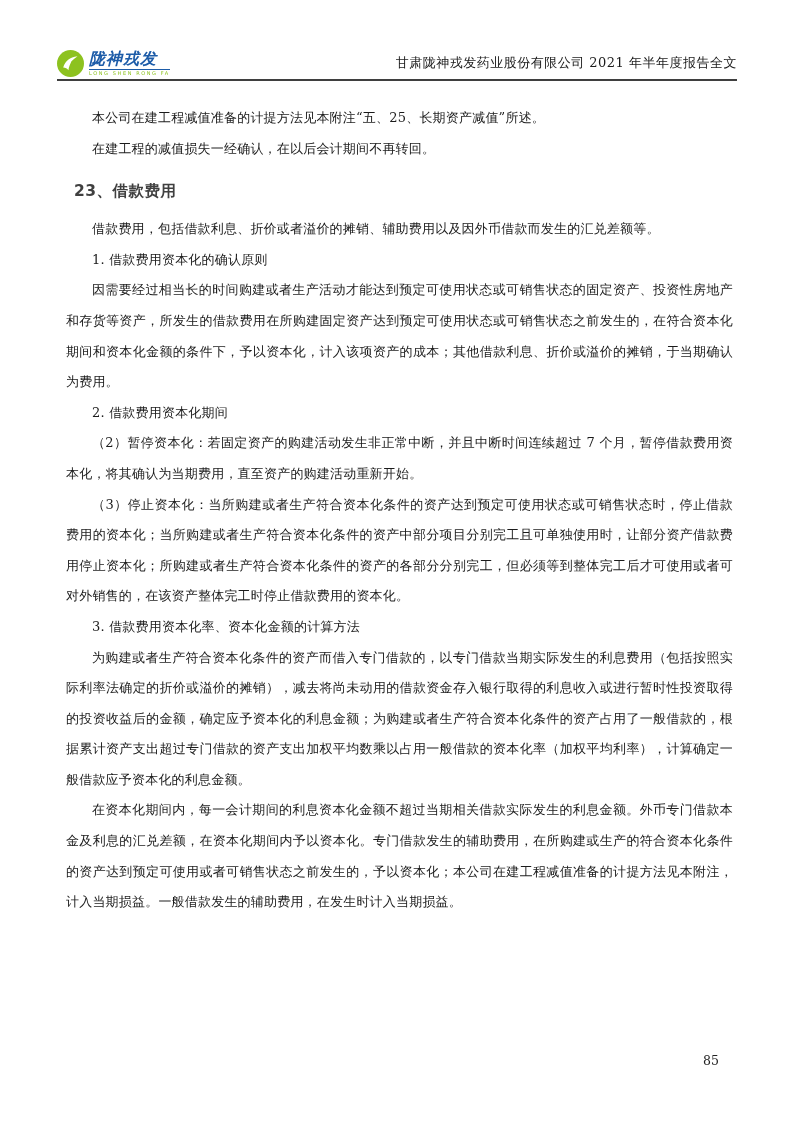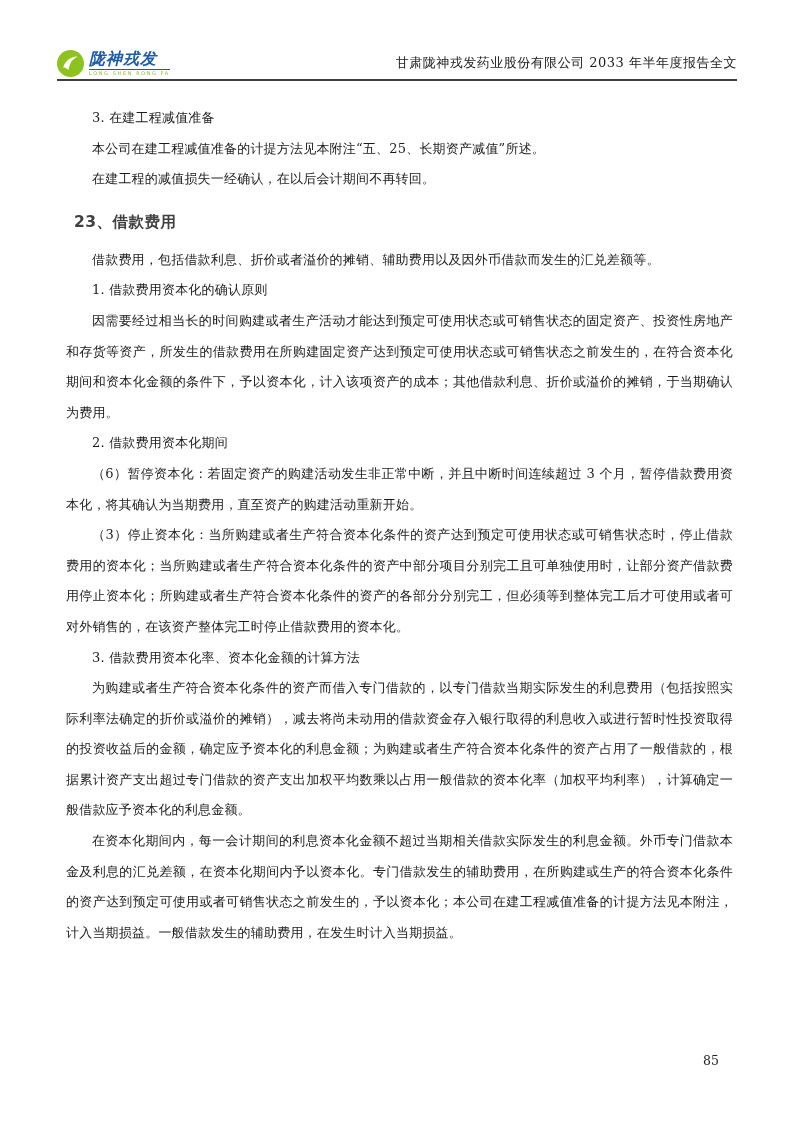--- a/index.html
+++ b/index.html
@@ -104,33 +104,32 @@
       <svg class="logo-mark" viewBox="0 0 27 27" xmlns="http://www.w3.org/2000/svg" aria-hidden="true">
         <circle cx="13.5" cy="13.5" r="13.5" fill="#8dc21f"></circle>
         <path d="M6.2 17.5 C8.5 10.5 12.5 7.5 20.5 6.2 C15.0 10.0 12.6 13.2 11.4 20.2 C10.2 18.4 8.4 17.6 6.2 17.5 Z" fill="#ffffff"></path>
         <path d="M13.8 12.2 C15.6 10.2 18.0 8.9 20.8 8.6 C18.4 11.0 17.0 13.6 16.4 16.8 C15.6 15.0 14.9 13.5 13.8 12.2 Z" fill="#8dc21f"></path>
       </svg>
       <span class="logo-text">
         <span class="logo-cn">陇神戎发</span>
         <span class="logo-en">LONG SHEN RONG FA</span>
       </span>
     </div>
-    <div class="report-title">甘肃陇神戎发药业股份有限公司 2033 年半年度报告全文</div>
+    <div class="report-title">甘肃陇神戎发药业股份有限公司 2021 年半年度报告全文</div>
   </div>
 
   <div class="doc-body">
-    <p class="para">3. 在建工程减值准备</p>
     <p class="para">本公司在建工程减值准备的计提方法见本附注“五、25、长期资产减值”所述。</p>
     <p class="para">在建工程的减值损失一经确认，在以后会计期间不再转回。</p>
     <h2 class="section-heading">23、借款费用</h2>
     <p class="para">借款费用，包括借款利息、折价或者溢价的摊销、辅助费用以及因外币借款而发生的汇兑差额等。</p>
     <p class="para">1. 借款费用资本化的确认原则</p>
     <p class="para">因需要经过相当长的时间购建或者生产活动才能达到预定可使用状态或可销售状态的固定资产、投资性房地产和存货等资产，所发生的借款费用在所购建固定资产达到预定可使用状态或可销售状态之前发生的，在符合资本化期间和资本化金额的条件下，予以资本化，计入该项资产的成本；其他借款利息、折价或溢价的摊销，于当期确认为费用。</p>
     <p class="para">2. 借款费用资本化期间</p>
-    <p class="para">（6）暂停资本化：若固定资产的购建活动发生非正常中断，并且中断时间连续超过 3 个月，暂停借款费用资本化，将其确认为当期费用，直至资产的购建活动重新开始。</p>
+    <p class="para">（2）暂停资本化：若固定资产的购建活动发生非正常中断，并且中断时间连续超过 7 个月，暂停借款费用资本化，将其确认为当期费用，直至资产的购建活动重新开始。</p>
     <p class="para">（3）停止资本化：当所购建或者生产符合资本化条件的资产达到预定可使用状态或可销售状态时，停止借款费用的资本化；当所购建或者生产符合资本化条件的资产中部分项目分别完工且可单独使用时，让部分资产借款费用停止资本化；所购建或者生产符合资本化条件的资产的各部分分别完工，但必须等到整体完工后才可使用或者可对外销售的，在该资产整体完工时停止借款费用的资本化。</p>
     <p class="para">3. 借款费用资本化率、资本化金额的计算方法</p>
     <p class="para">为购建或者生产符合资本化条件的资产而借入专门借款的，以专门借款当期实际发生的利息费用（包括按照实际利率法确定的折价或溢价的摊销），减去将尚未动用的借款资金存入银行取得的利息收入或进行暂时性投资取得的投资收益后的金额，确定应予资本化的利息金额；为购建或者生产符合资本化条件的资产占用了一般借款的，根据累计资产支出超过专门借款的资产支出加权平均数乘以占用一般借款的资本化率（加权平均利率），计算确定一般借款应予资本化的利息金额。</p>
     <p class="para">在资本化期间内，每一会计期间的利息资本化金额不超过当期相关借款实际发生的利息金额。外币专门借款本金及利息的汇兑差额，在资本化期间内予以资本化。专门借款发生的辅助费用，在所购建或生产的符合资本化条件的资产达到预定可使用或者可销售状态之前发生的，予以资本化；本公司在建工程减值准备的计提方法见本附注，计入当期损益。一般借款发生的辅助费用，在发生时计入当期损益。</p>
   </div>
 
   <div class="page-number">85</div>
 
 </div>
 

